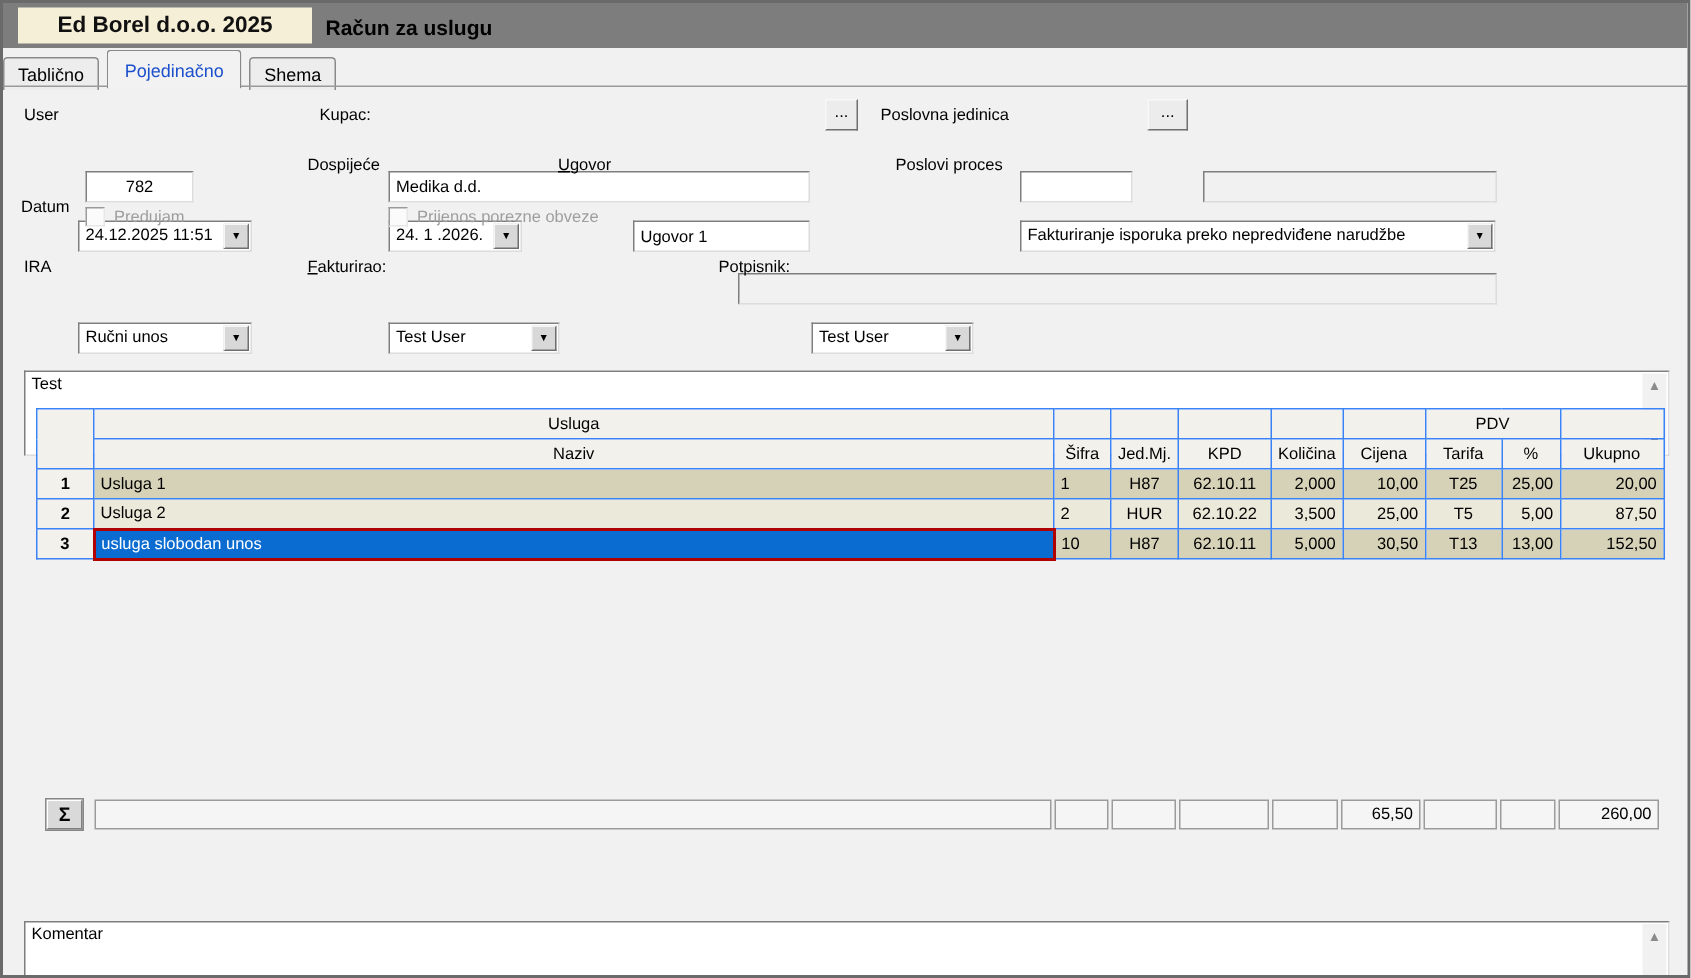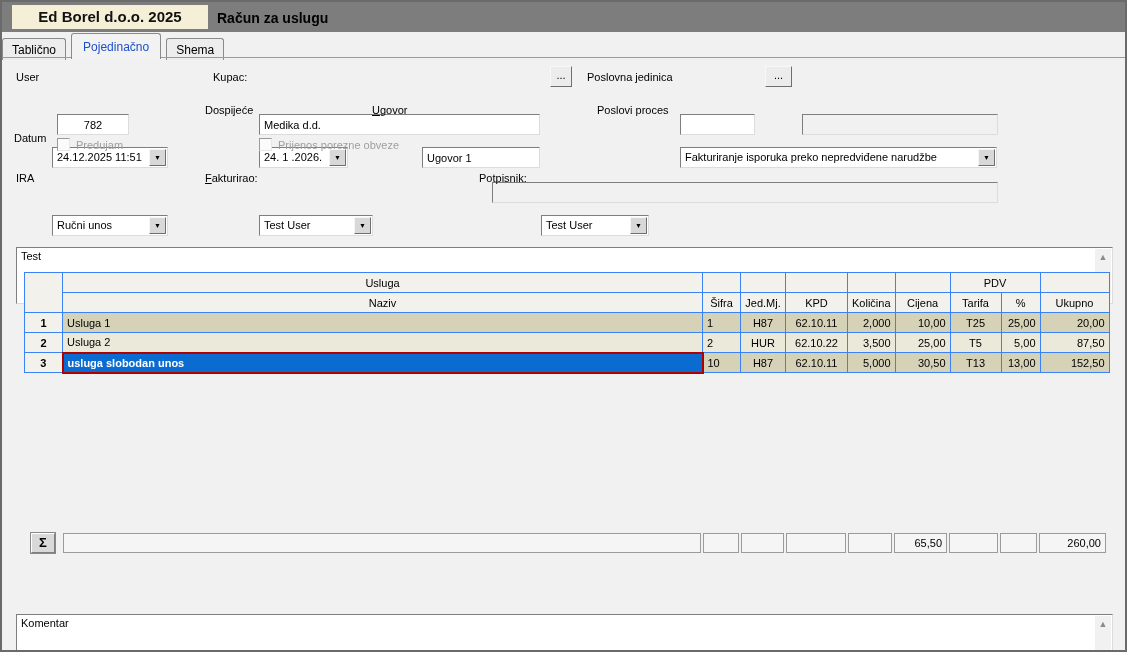--- a/index.html
+++ b/index.html
@@ -50,21 +50,21 @@
   
   table.grid { position: absolute; left: 22px; top: 270px; border-collapse: collapse;
         table-layout: fixed; font-size: 11px; }
   table.grid th, table.grid td { border: 1px solid #3b82f6; height: 20px; padding: 0 4px;
         overflow: hidden; white-space: nowrap; }
   table.grid th { background: #f2f1eb; font-weight: normal; text-align: center; }
   table.grid td.rownum { background: #f2f1eb; font-weight: bold; text-align: center; }
   tr.row-dark td.c { background: #d6d2b8; }
   tr.row-light td.c { background: #ebe9da; }
   td.al { text-align: left; } td.ac { text-align: center; } td.ar { text-align: right; }
-  td.sel-cell { background: #0a6cd0 !important; color: #fff; font-weight: bold;
+  td.sel-cell { background: #0a6cd0 !important; color: #fff; font-weight: normal;
         border: 2px solid #b00000 !important; }
 
   
   .sumrow { position: absolute; left: 22px; top: 531px; height: 21px; width: 1083px; }
   .sumcell { position: absolute; top: 0; height: 20px; background: #f5f5f5;
         border: 1px solid #9b9b9b; line-height: 18px; padding: 0 4px; text-align: right; }
   .sumcell.sigma { background: #d9d9d9; border-color: #fff #808080 #808080 #fff;
         border-width: 1px; border-style: solid; outline: 1px solid #888;
         text-align: center; font-weight: bold; font-size: 13px; line-height: 17px; }
 </style>

